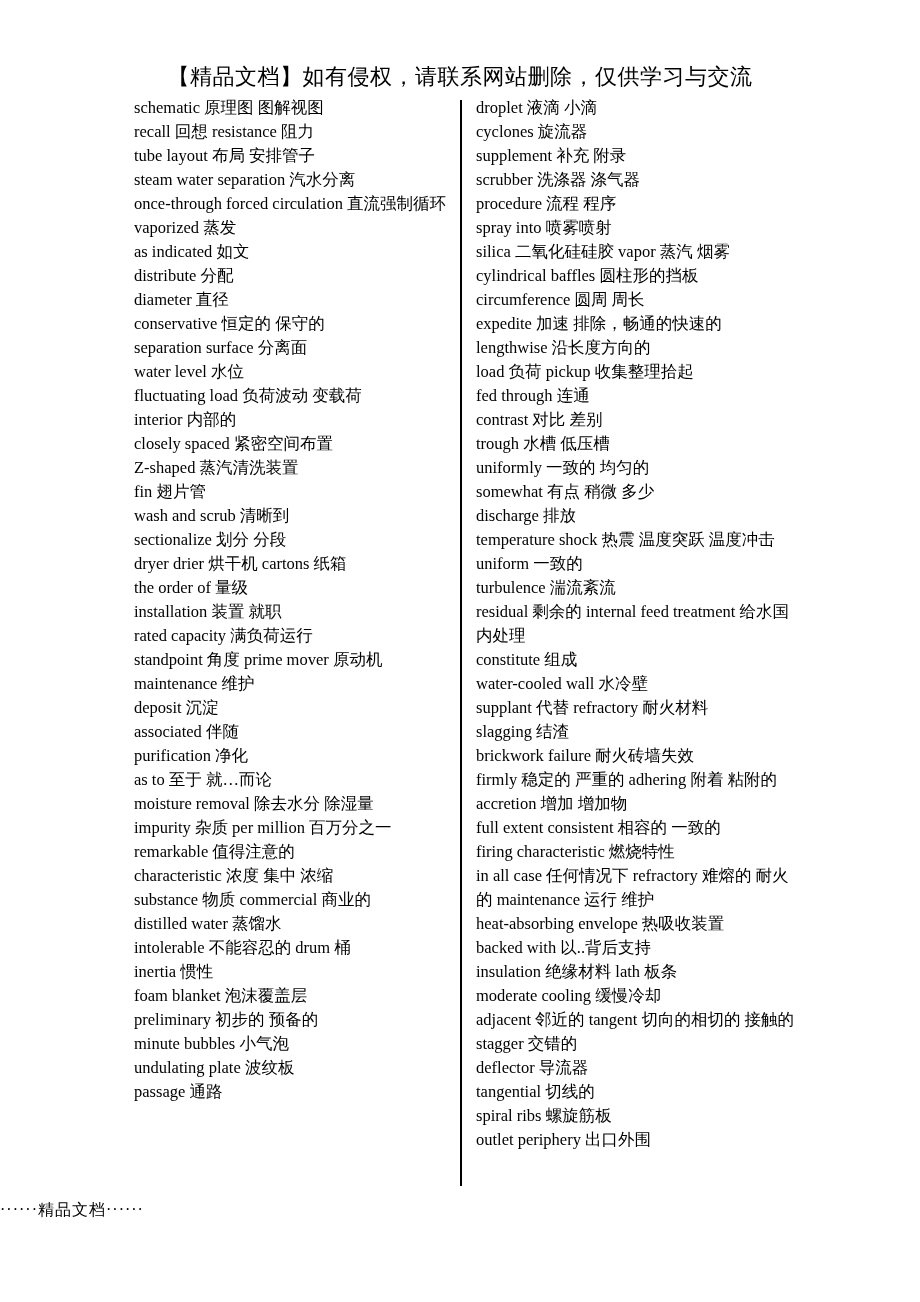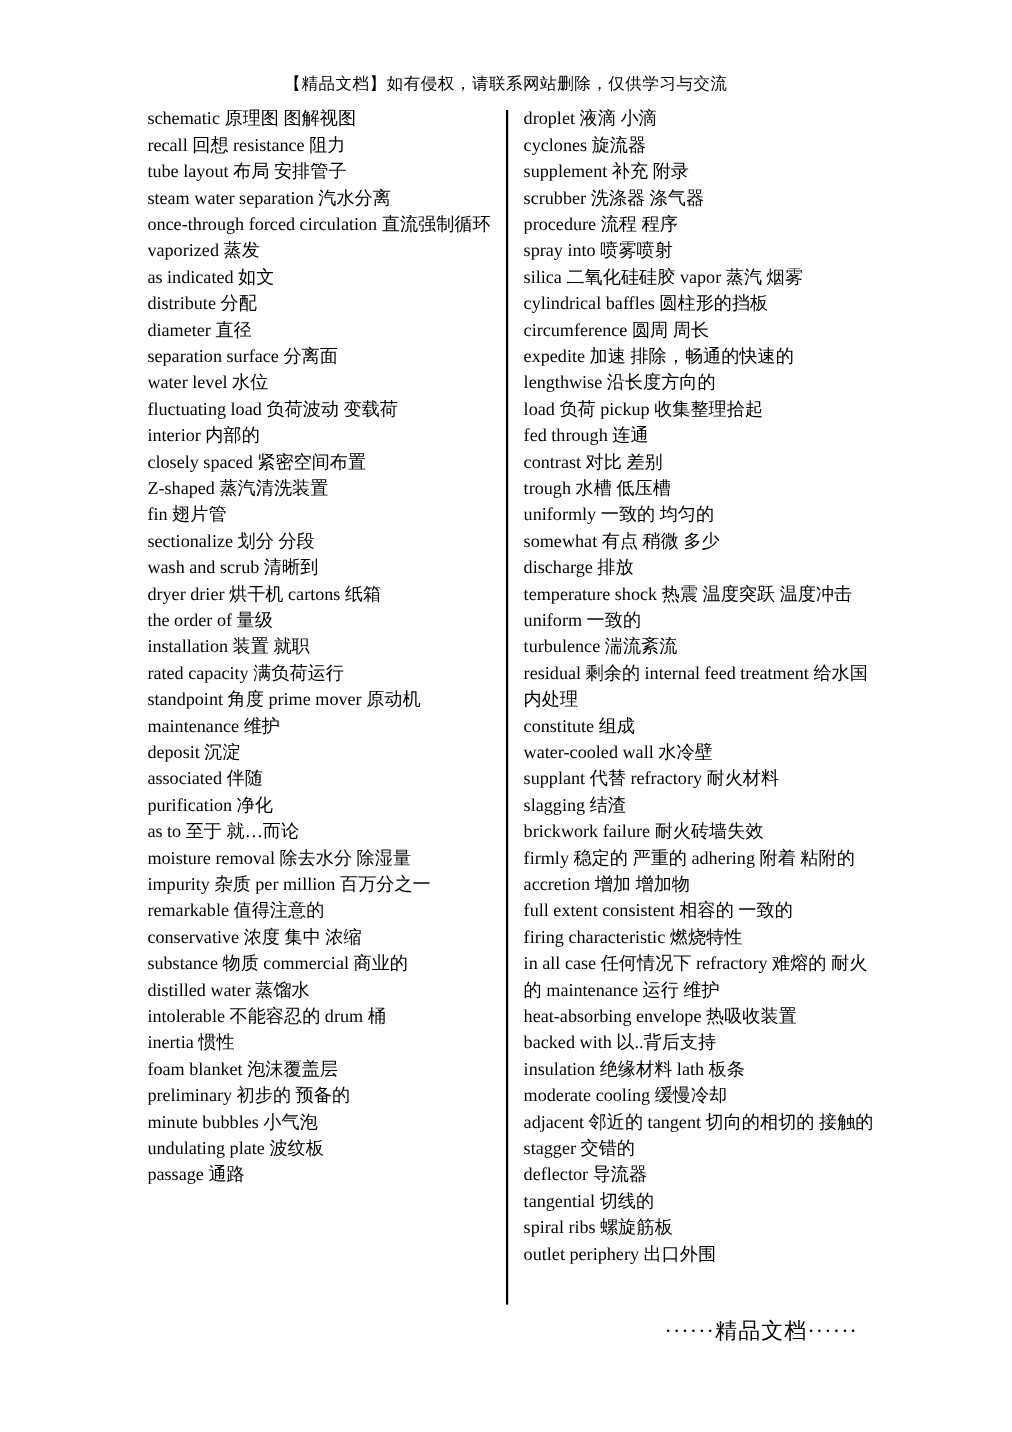--- a/index.html
+++ b/index.html
@@ -19,21 +19,21 @@
     width: 920px;
     height: 1302px;
     background: #ffffff;
   }
   .doc-header {
     position: absolute;
     top: 62px;
     left: 0;
     width: 920px;
     text-align: center;
-    font-size: 15px;
+    font-size: 22px;
     line-height: 30px;
     letter-spacing: 0.5px;
     white-space: nowrap;
   }
   .columns {
     position: absolute;
     top: 96px;
     left: 4px;
     width: 920px;
     height: 1090px;
@@ -66,22 +66,22 @@
     font-size: 16.5px;
     line-height: 24px;
     white-space: normal;
     word-break: normal;
   }
   .doc-footer {
     position: absolute;
     top: 1196px;
     left: 0;
     width: 780px;
-    text-align: right;
-    font-size: 20px;
+    text-align: left;
+    font-size: 16px;
     line-height: 28px;
     letter-spacing: 1px;
   }
 </style>
 </head>
 <body>
 
 <div class="page">
 
   <div class="doc-header">【精品文档】如有侵权，请联系网站删除，仅供学习与交流</div>
@@ -93,43 +93,44 @@
     <div class="col col-left" id="left-column">
         <div class="entry">schematic  原理图  图解视图</div>
         <div class="entry">recall  回想  resistance 阻力</div>
         <div class="entry">tube layout 布局  安排管子</div>
         <div class="entry">steam water separation 汽水分离</div>
         <div class="entry">once-through forced circulation 直流强制循环</div>
         <div class="entry">vaporized 蒸发</div>
         <div class="entry">as indicated  如文</div>
         <div class="entry">distribute  分配</div>
         <div class="entry">diameter  直径</div>
+        <div class="entry">conservative 恒定的  保守的</div>
         <div class="entry">separation surface  分离面</div>
         <div class="entry">water level 水位</div>
         <div class="entry">fluctuating load 负荷波动  变载荷</div>
         <div class="entry">interior  内部的</div>
         <div class="entry">closely spaced  紧密空间布置</div>
         <div class="entry">Z-shaped  蒸汽清洗装置</div>
         <div class="entry">fin  翅片管</div>
+        <div class="entry">wash and scrub 清晰到</div>
         <div class="entry">sectionalize  划分  分段</div>
-        <div class="entry">wash and scrub 清晰到</div>
         <div class="entry">dryer drier 烘干机  cartons 纸箱</div>
         <div class="entry">the order of  量级</div>
         <div class="entry">installation 装置  就职</div>
         <div class="entry">rated capacity  满负荷运行</div>
         <div class="entry">standpoint  角度 prime mover  原动机</div>
         <div class="entry">maintenance 维护</div>
         <div class="entry">deposit 沉淀</div>
         <div class="entry">associated  伴随</div>
         <div class="entry">purification  净化</div>
         <div class="entry">as to 至于  就…而论</div>
         <div class="entry">moisture removal 除去水分  除湿量</div>
         <div class="entry">impurity  杂质  per million  百万分之一</div>
         <div class="entry">remarkable  值得注意的</div>
-        <div class="entry">conservative 浓度  集中  浓缩</div>
+        <div class="entry">characteristic 浓度  集中  浓缩</div>
         <div class="entry">substance  物质 commercial 商业的</div>
         <div class="entry">distilled water  蒸馏水</div>
         <div class="entry">intolerable  不能容忍的 drum 桶</div>
         <div class="entry">inertia 惯性</div>
         <div class="entry">foam blanket 泡沫覆盖层</div>
         <div class="entry">preliminary 初步的  预备的</div>
         <div class="entry">minute bubbles 小气泡</div>
         <div class="entry">undulating plate  波纹板</div>
         <div class="entry">passage  通路</div>
       </div>

